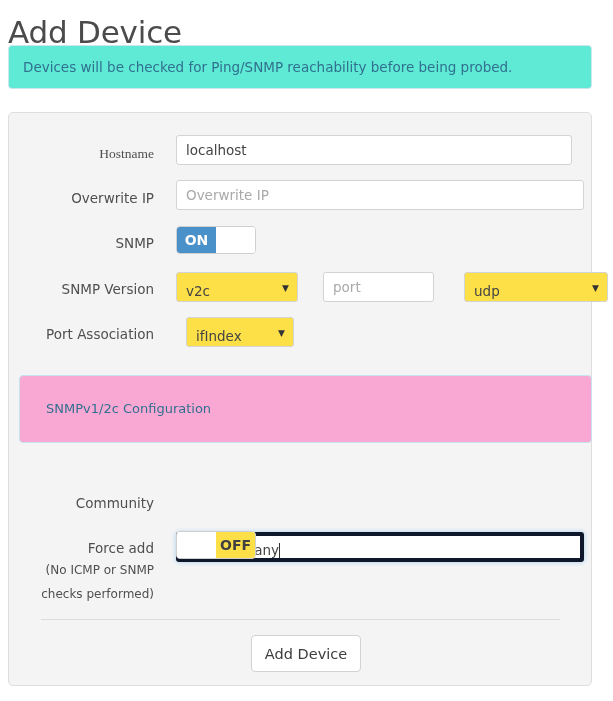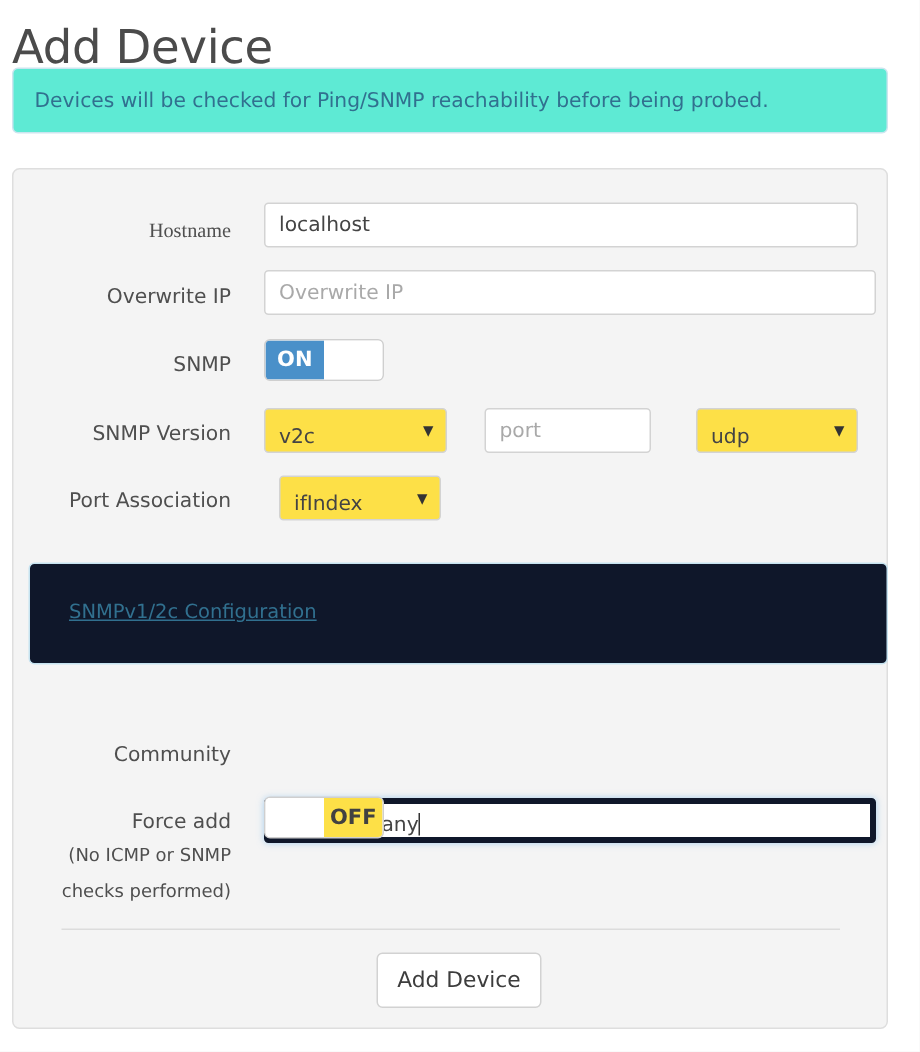--- a/index.html
+++ b/index.html
@@ -185,29 +185,28 @@
   }
 
   
   .subpanel {
     position: absolute;
     left: 10px;
     top: 262px;
     width: 573px;
     height: 68px;
     box-sizing: border-box;
-    background: #0f172a;
+    background: #f9a8d4;
     border: 1px solid #c6e3f0;
     border-radius: 4px;
     color: #31708f;
     font-size: 13px;
     line-height: 66px;
     padding: 0 26px;
     white-space: nowrap;
-    text-decoration: underline;
   }
 
   
   .divider {
     position: absolute;
     left: 32px;
     top: 506px;
     width: 519px;
     height: 1px;
     background: #dcdcdc;
@@ -268,21 +267,21 @@
 
     <div class="form-row" style="top:167px;">
       <label class="form-label" style="top:0;">SNMP Version</label>
       <div class="select-box" style="left:167px; top:-8px; width:122px;">
         <span>v2c</span>
         <span class="arrow">▼</span>
       </div>
       <div class="txt-input placeholder-text" style="left:314px; top:-8px; width:111px;">
         <span>port</span>
       </div>
-      <div class="select-box" style="left:455px; top:-8px; width:108px;">
+      <div class="select-box" style="left:455px; top:-8px; width:144px;">
         <span>udp</span>
         <span class="arrow">▼</span>
       </div>
     </div>
 
     <div class="form-row" style="top:212px;">
       <label class="form-label" style="top:0;">
         <span>Port Association</span>
       </label>
       <div class="select-box" style="left:177px; top:-8px; width:108px;">

